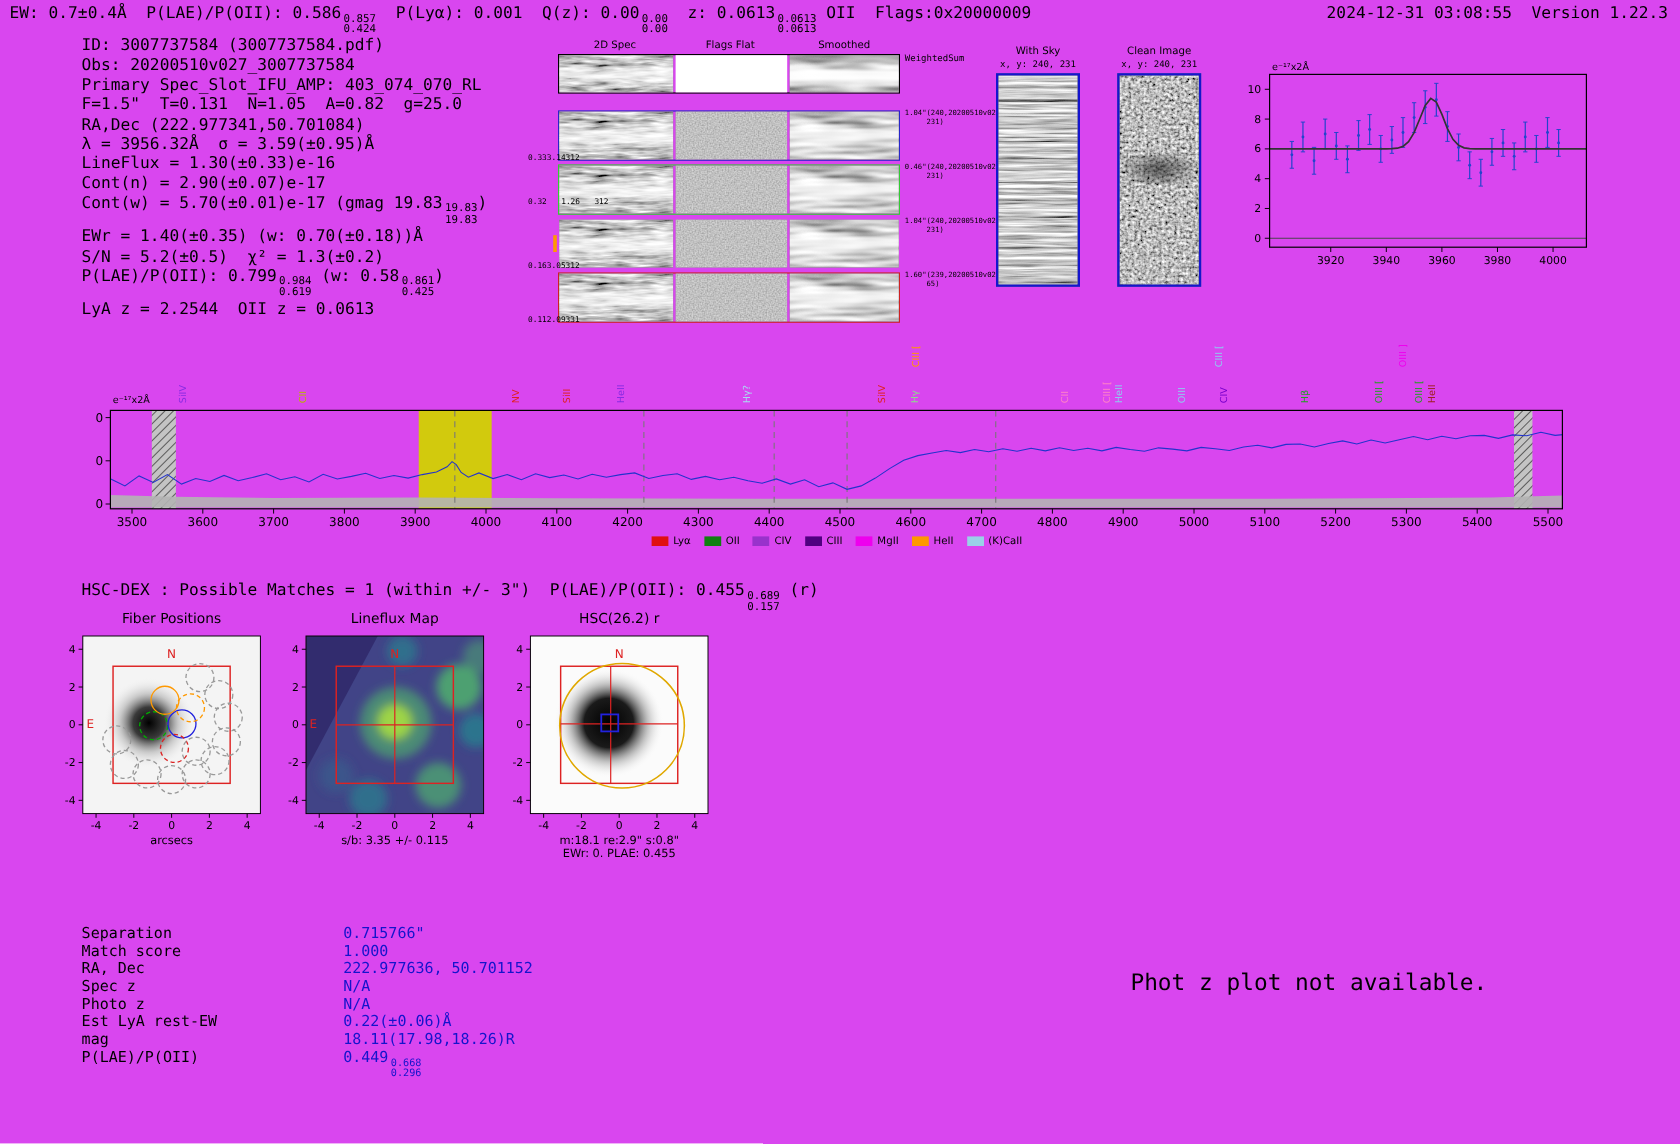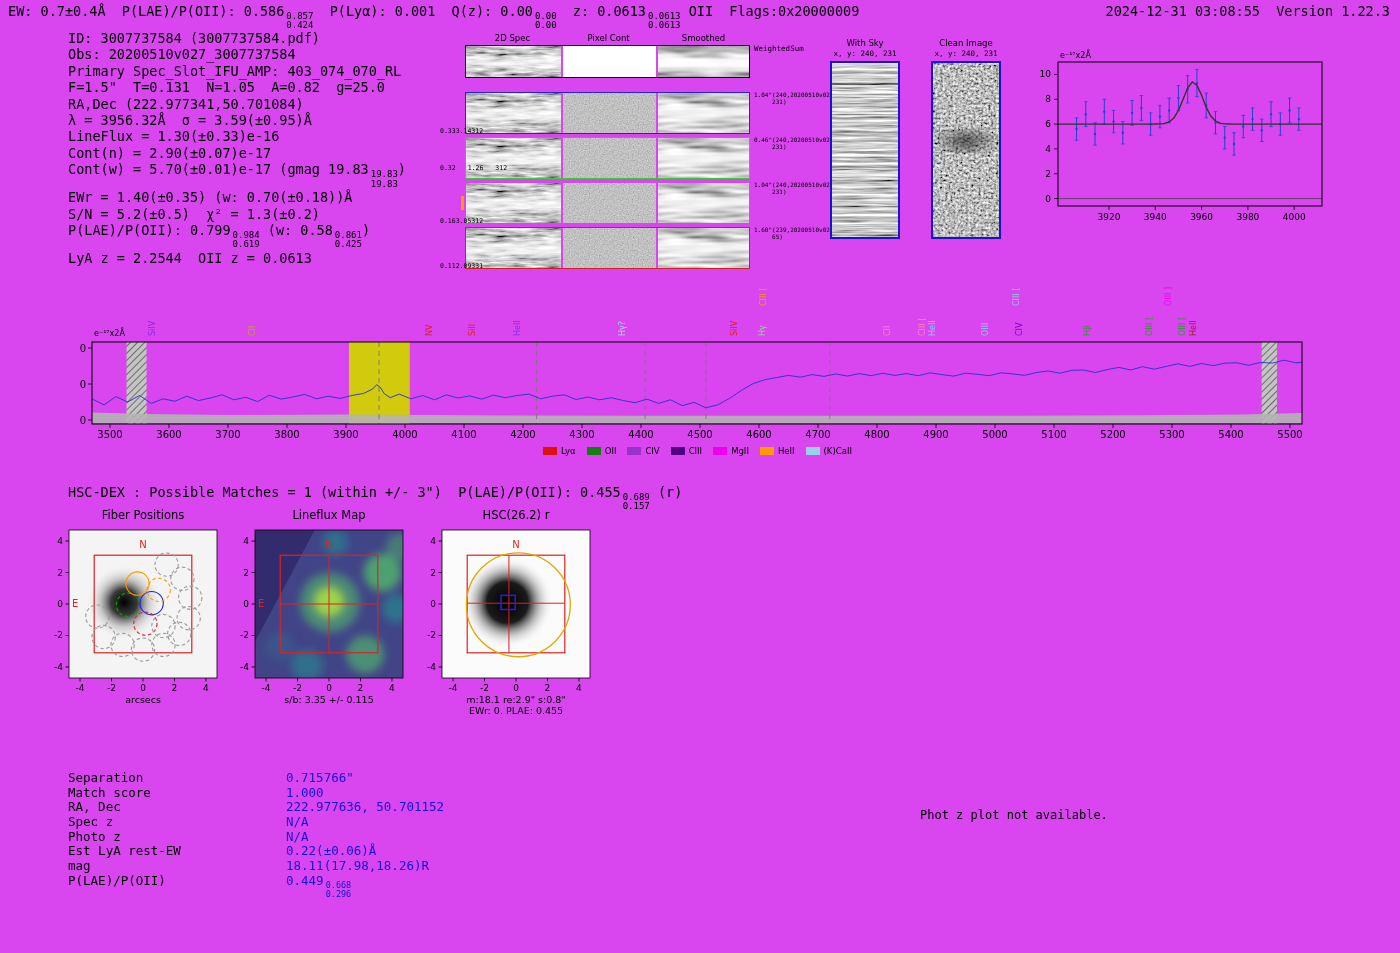--- a/index.html
+++ b/index.html
@@ -38,21 +38,21 @@
 .lg-item{display:flex;align-items:center;gap:4px;font-size:8.5px}
 .lg-sw{width:14px;height:8px}
 #hscdex{left:68px;top:484px;font-size:13.5px;white-space:pre}
 .ptitle{position:absolute;width:180px;top:508px;text-align:center;font-size:11.5px}
 
 #match-table{left:68px;top:770px;font-size:12.5px}
 .mt-row{display:flex;height:14.7px;align-items:baseline}
 .mt-label{width:218px}
 .mt-value{color:#1414cc}
 .mt-value .stack{font-size:8.5px}
-#photz-note{left:920px;top:808px;font-size:12px}
+#photz-note{left:942px;top:808px;font-size:19px}
 </style>
 </head>
 <body>
 
 <svg width="0" height="0" style="position:absolute" aria-hidden="true">
   <defs>
     <filter id="nzStreak" x="0" y="0" width="100%" height="100%">
       <feTurbulence type="fractalNoise" baseFrequency="0.04 0.30" numOctaves="3" seed="7" stitchTiles="stitch"></feTurbulence>
       <feColorMatrix type="saturate" values="0"></feColorMatrix>
       <feComponentTransfer>
@@ -107,21 +107,21 @@
 
 <div id="root">
 
   <div id="hdr-left" class="abs mono">EW: 0.7±0.4Å  P(LAE)/P(OII): 0.586<span class="stack"><span>0.857</span><span>0.424</span></span>  P(Lyα): 0.001  Q(z): 0.00<span class="stack"><span>0.00</span><span>0.00</span></span>  z: 0.0613<span class="stack"><span>0.0613</span><span>0.0613</span></span> OII  Flags:0x20000009</div>
   <div id="hdr-right" class="abs mono">2024-12-31 03:08:55  Version 1.22.3</div>
 
   <div id="info" class="abs mono"><div class="info-line">ID: 3007737584 (3007737584.pdf)</div><div class="info-line">Obs: 20200510v027_3007737584</div><div class="info-line">Primary Spec_Slot_IFU_AMP: 403_074_070_RL</div><div class="info-line">F=1.5"  T=0.131  N̅=1.05  A=0.82  g=25.0</div><div class="info-line">RA,Dec (222.977341,50.701084)</div><div class="info-line">λ = 3956.32Å  σ = 3.59(±0.95)Å</div><div class="info-line">LineFlux = 1.30(±0.33)e-16</div><div class="info-line">Cont(n) = 2.90(±0.07)e-17</div><div class="info-line">Cont(w) = 5.70(±0.01)e-17 (gmag 19.83<span class="stack"><span>19.83</span><span>19.83</span></span>)</div><div class="info-line">EWr = 1.40(±0.35) (w: 0.70(±0.18))Å</div><div class="info-line">S/N = 5.2(±0.5)  χ² = 1.3(±0.2)</div><div class="info-line">P(LAE)/P(OII): 0.799<span class="stack"><span>0.984</span><span>0.619</span></span> (w: 0.58<span class="stack"><span>0.861</span><span>0.425</span></span>)</div><div class="info-line">LyA z = 2.2544  OII z = 0.0613</div></div>
 
   <div id="spec2d" class="abs">
       <div class="s2-head" style="left: 25px; width: 95px;">2D Spec</div>
-      <div class="s2-head" style="left: 122px; width: 93px;">Pixel Cont</div>
+      <div class="s2-head" style="left: 122px; width: 93px;">Flags Flat</div>
       <div class="s2-head" style="left: 217px; width: 93px;">Smoothed</div>
       <div class="s2-row" style="left: 25px; top: 12px; width: 285px; height: 33px; border-color: rgb(0, 0, 0);">
         <div class="s2-cell" style="left: 0px; width: 95px;">
           <svg class="nzsvg" preserveAspectRatio="none">
             <rect width="100%" height="100%" filter="url(#nzStreak)"></rect>
           </svg>
           <div class="band"></div>
         </div>
         <div class="s2-cell empty" style="left: 97px; width: 93px;"></div>
         <div class="s2-cell" style="left: 192px; width: 91px;">

